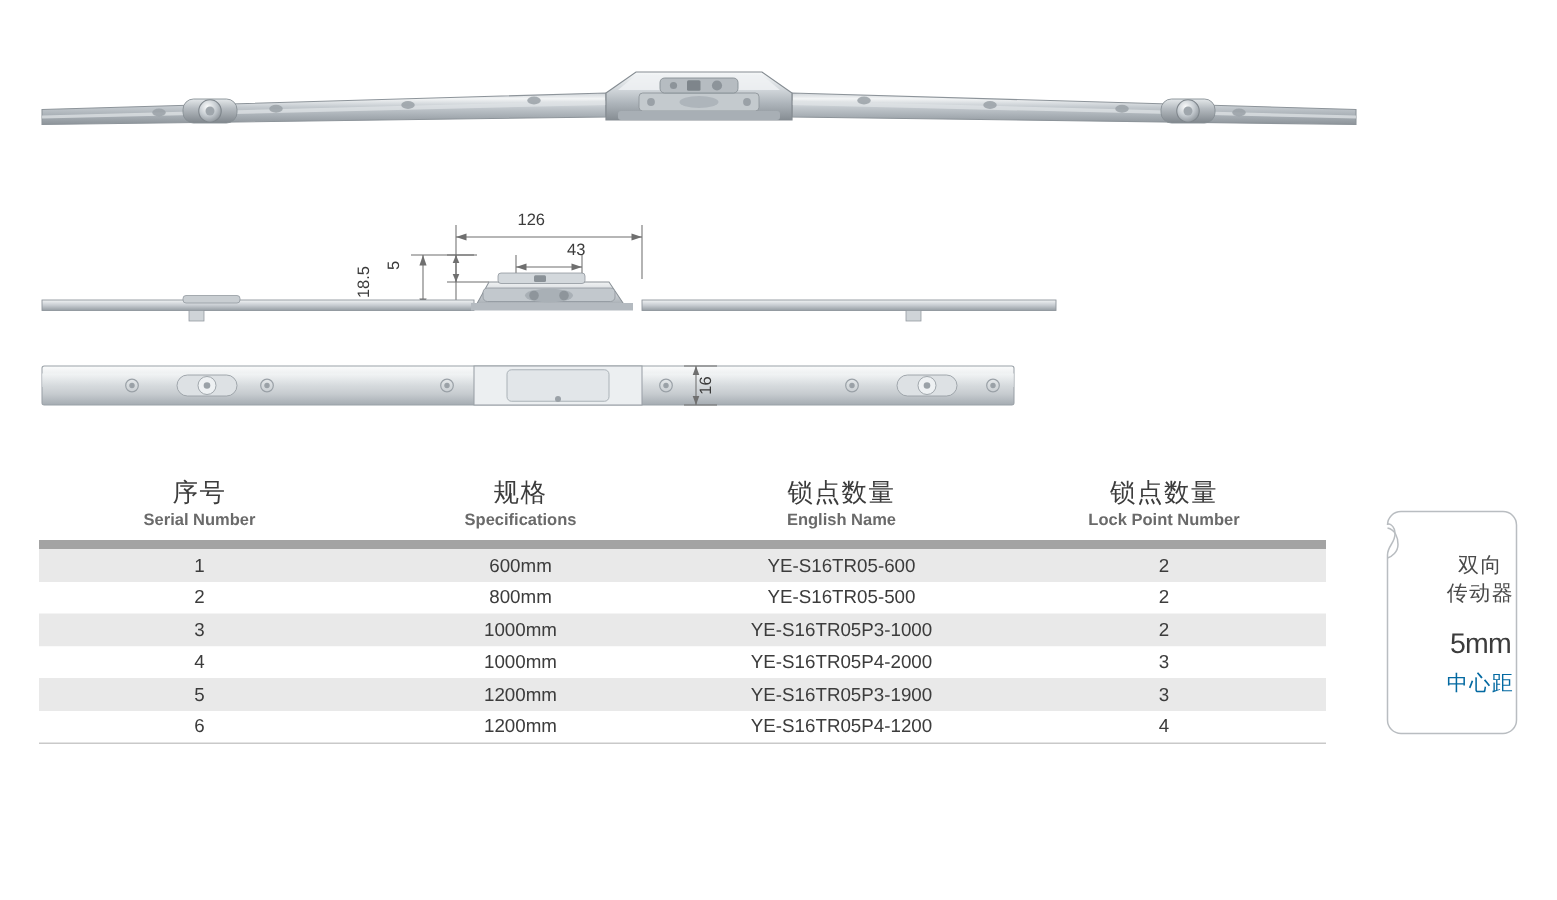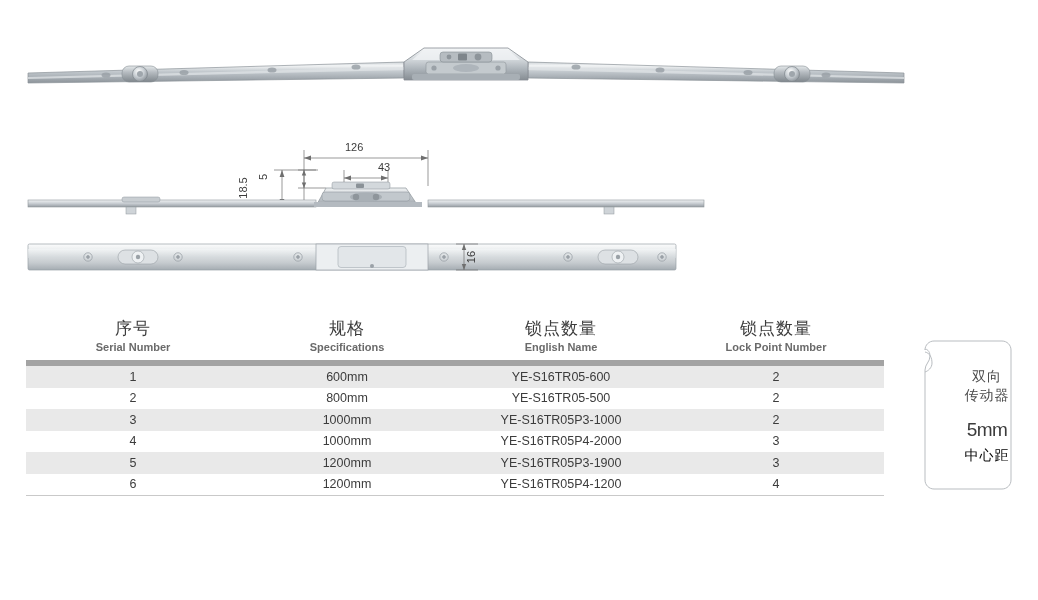--- a/index.html
+++ b/index.html
@@ -132,21 +132,21 @@
   }
   .callout-big {
     font-size: 19px;
     color: #3c3c3c;
     line-height: 32px;
     margin-top: 9px;
     letter-spacing: -0.5px;
   }
   .callout-sub {
     font-size: 14px;
-    color: #000000;
+    color: #0369a1;
     line-height: 18px;
     letter-spacing: 1px;
   }
 </style>
 </head>
 <body>
 
 <div class="illustration-area">
 
   <div class="view1">

